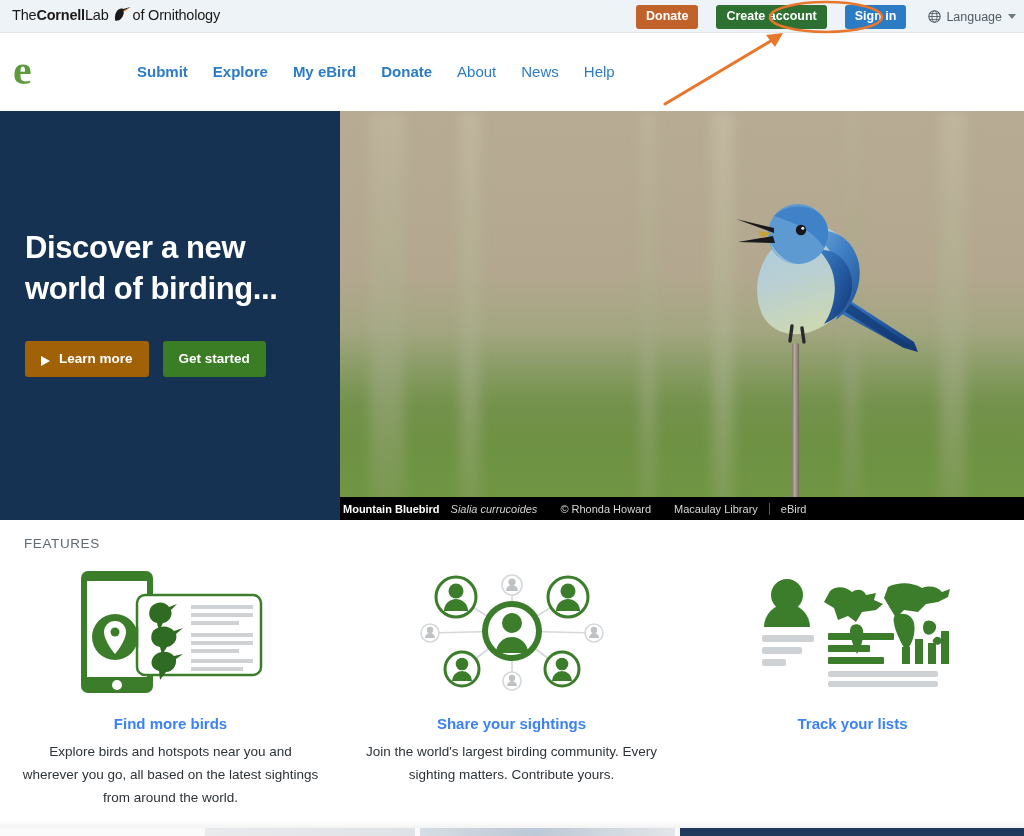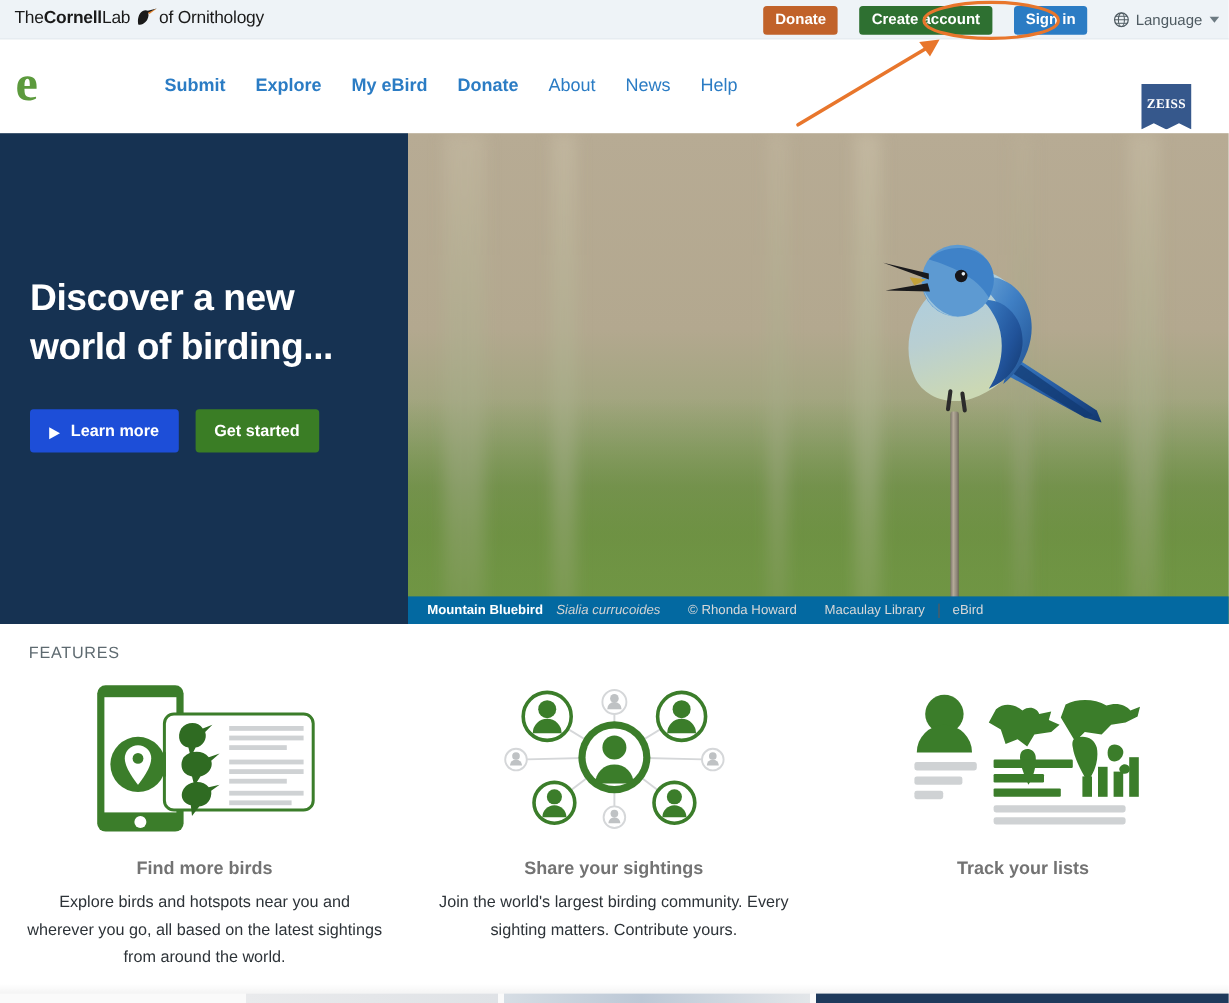--- a/index.html
+++ b/index.html
@@ -99,21 +99,21 @@
     color: #ffffff; font-size: 31px; font-weight: 700; line-height: 1.32;
     letter-spacing: -0.4px;
   }
   .hero-btns { position: absolute; left: 25px; top: 230px; display: flex; gap: 14px; }
   .btn-hero {
     border: none; border-radius: 3px; color: #fff;
     font-family: "Liberation Sans", sans-serif;
     font-size: 13.5px; font-weight: 700; cursor: pointer;
     padding: 11px 16px; display: flex; align-items: center; gap: 9px; line-height: 1;
   }
-  .btn-learn { background: #1d4ed8; align-items: flex-end; }
+  .btn-learn { background: #a16207; align-items: flex-end; }
   .btn-get { background: #3a7d25; }
   .play-tri {
     width: 0; height: 0; border-top: 5.5px solid transparent;
     border-bottom: 5.5px solid transparent; border-left: 9px solid #fff;
   }
 
   .hero-photo {
     position: absolute; left: 340px; top: 0; width: 684px; height: 409px;
     overflow: hidden;
     background:
@@ -133,43 +133,43 @@
   .perch {
     position: absolute; left: 452px; top: 232px; width: 7px; height: 177px;
     background: linear-gradient(to right,#7d766a,#b5ab99 35%,#8f877a 75%,#6e6659);
     border-radius: 2px;
   }
   
   .bird { position: absolute; left: 378px; top: 75px; width: 210px; height: 175px; }
 
   .hero-caption {
     position: absolute; left: 340px; bottom: 0; width: 684px; height: 23px;
-    background: #0369a1; display: flex; align-items: center; gap: 11px;
-    padding-left: 16px; font-size: 11px; color: #d8d8d8; white-space: nowrap;
+    background: #000000; display: flex; align-items: center; gap: 11px;
+    padding-left: 3px; font-size: 11px; color: #d8d8d8; white-space: nowrap;
   }
   .cap-name { font-weight: 700; color: #ffffff; }
   .cap-sci { font-style: italic; color: #d2d2d2; }
   .cap-sep {
     display: inline-block; width: 1px; height: 12px; background: #5a5a5a;
   }
 
   
   .features { position: absolute; top: 520px; left: 0; width: 1024px; height: 310px; background: #fff; }
   .features-label {
     position: absolute; left: 24px; top: 16px;
     font-size: 13.5px; letter-spacing: 0.6px; color: #5e6a70; font-weight: 400;
   }
   .feature-row {
     position: absolute; top: 44px; left: 0; width: 1024px;
     display: flex;
   }
   .feature { width: 341px; display: flex; flex-direction: column; align-items: center; }
   .feature-art { height: 135px; display: flex; align-items: center; justify-content: center; }
   .feature-title {
-    margin-top: 16px; font-size: 15px; font-weight: 700; color: #737373; cursor: pointer;
+    margin-top: 16px; font-size: 15px; font-weight: 700; color: #3b82f6; cursor: pointer;
   }
   .feature-desc {
     margin-top: 8px; width: 300px; text-align: center;
     font-size: 13.5px; line-height: 1.72; color: #2d3338;
   }
 
   
   .peek { position: absolute; left: 0; top: 828px; width: 1024px; height: 8px; background: #fafafa; }
   .peek-img { position: absolute; top: 0; height: 8px; }
   .peek-a { left: 205px; width: 210px; background: linear-gradient(to right,#e9eaec,#dfe2e6); }
@@ -228,26 +228,20 @@
     <div class="nav-links">
       <span class="nav-link strong">Submit</span>
       <span class="nav-link strong">Explore</span>
       <span class="nav-link strong">My eBird</span>
       <span class="nav-link strong">Donate</span>
       <span class="nav-link">About</span>
       <span class="nav-link">News</span>
       <span class="nav-link">Help</span>
     </div>
 
-    <div class="zeiss">
-      <div class="zeiss-badge">
-        <span>ZEISS</span>
-      </div>
-      <div class="zeiss-tag">Seeing beyond</div>
-    </div>
   </div>
 
   <div class="hero">
     <div class="hero-left">
       <div class="hero-title">Discover a new world of birding...</div>
       <div class="hero-btns">
         <button class="btn-hero btn-learn">
           <span class="play-tri"></span>
           <span>Learn more</span>
         </button>

